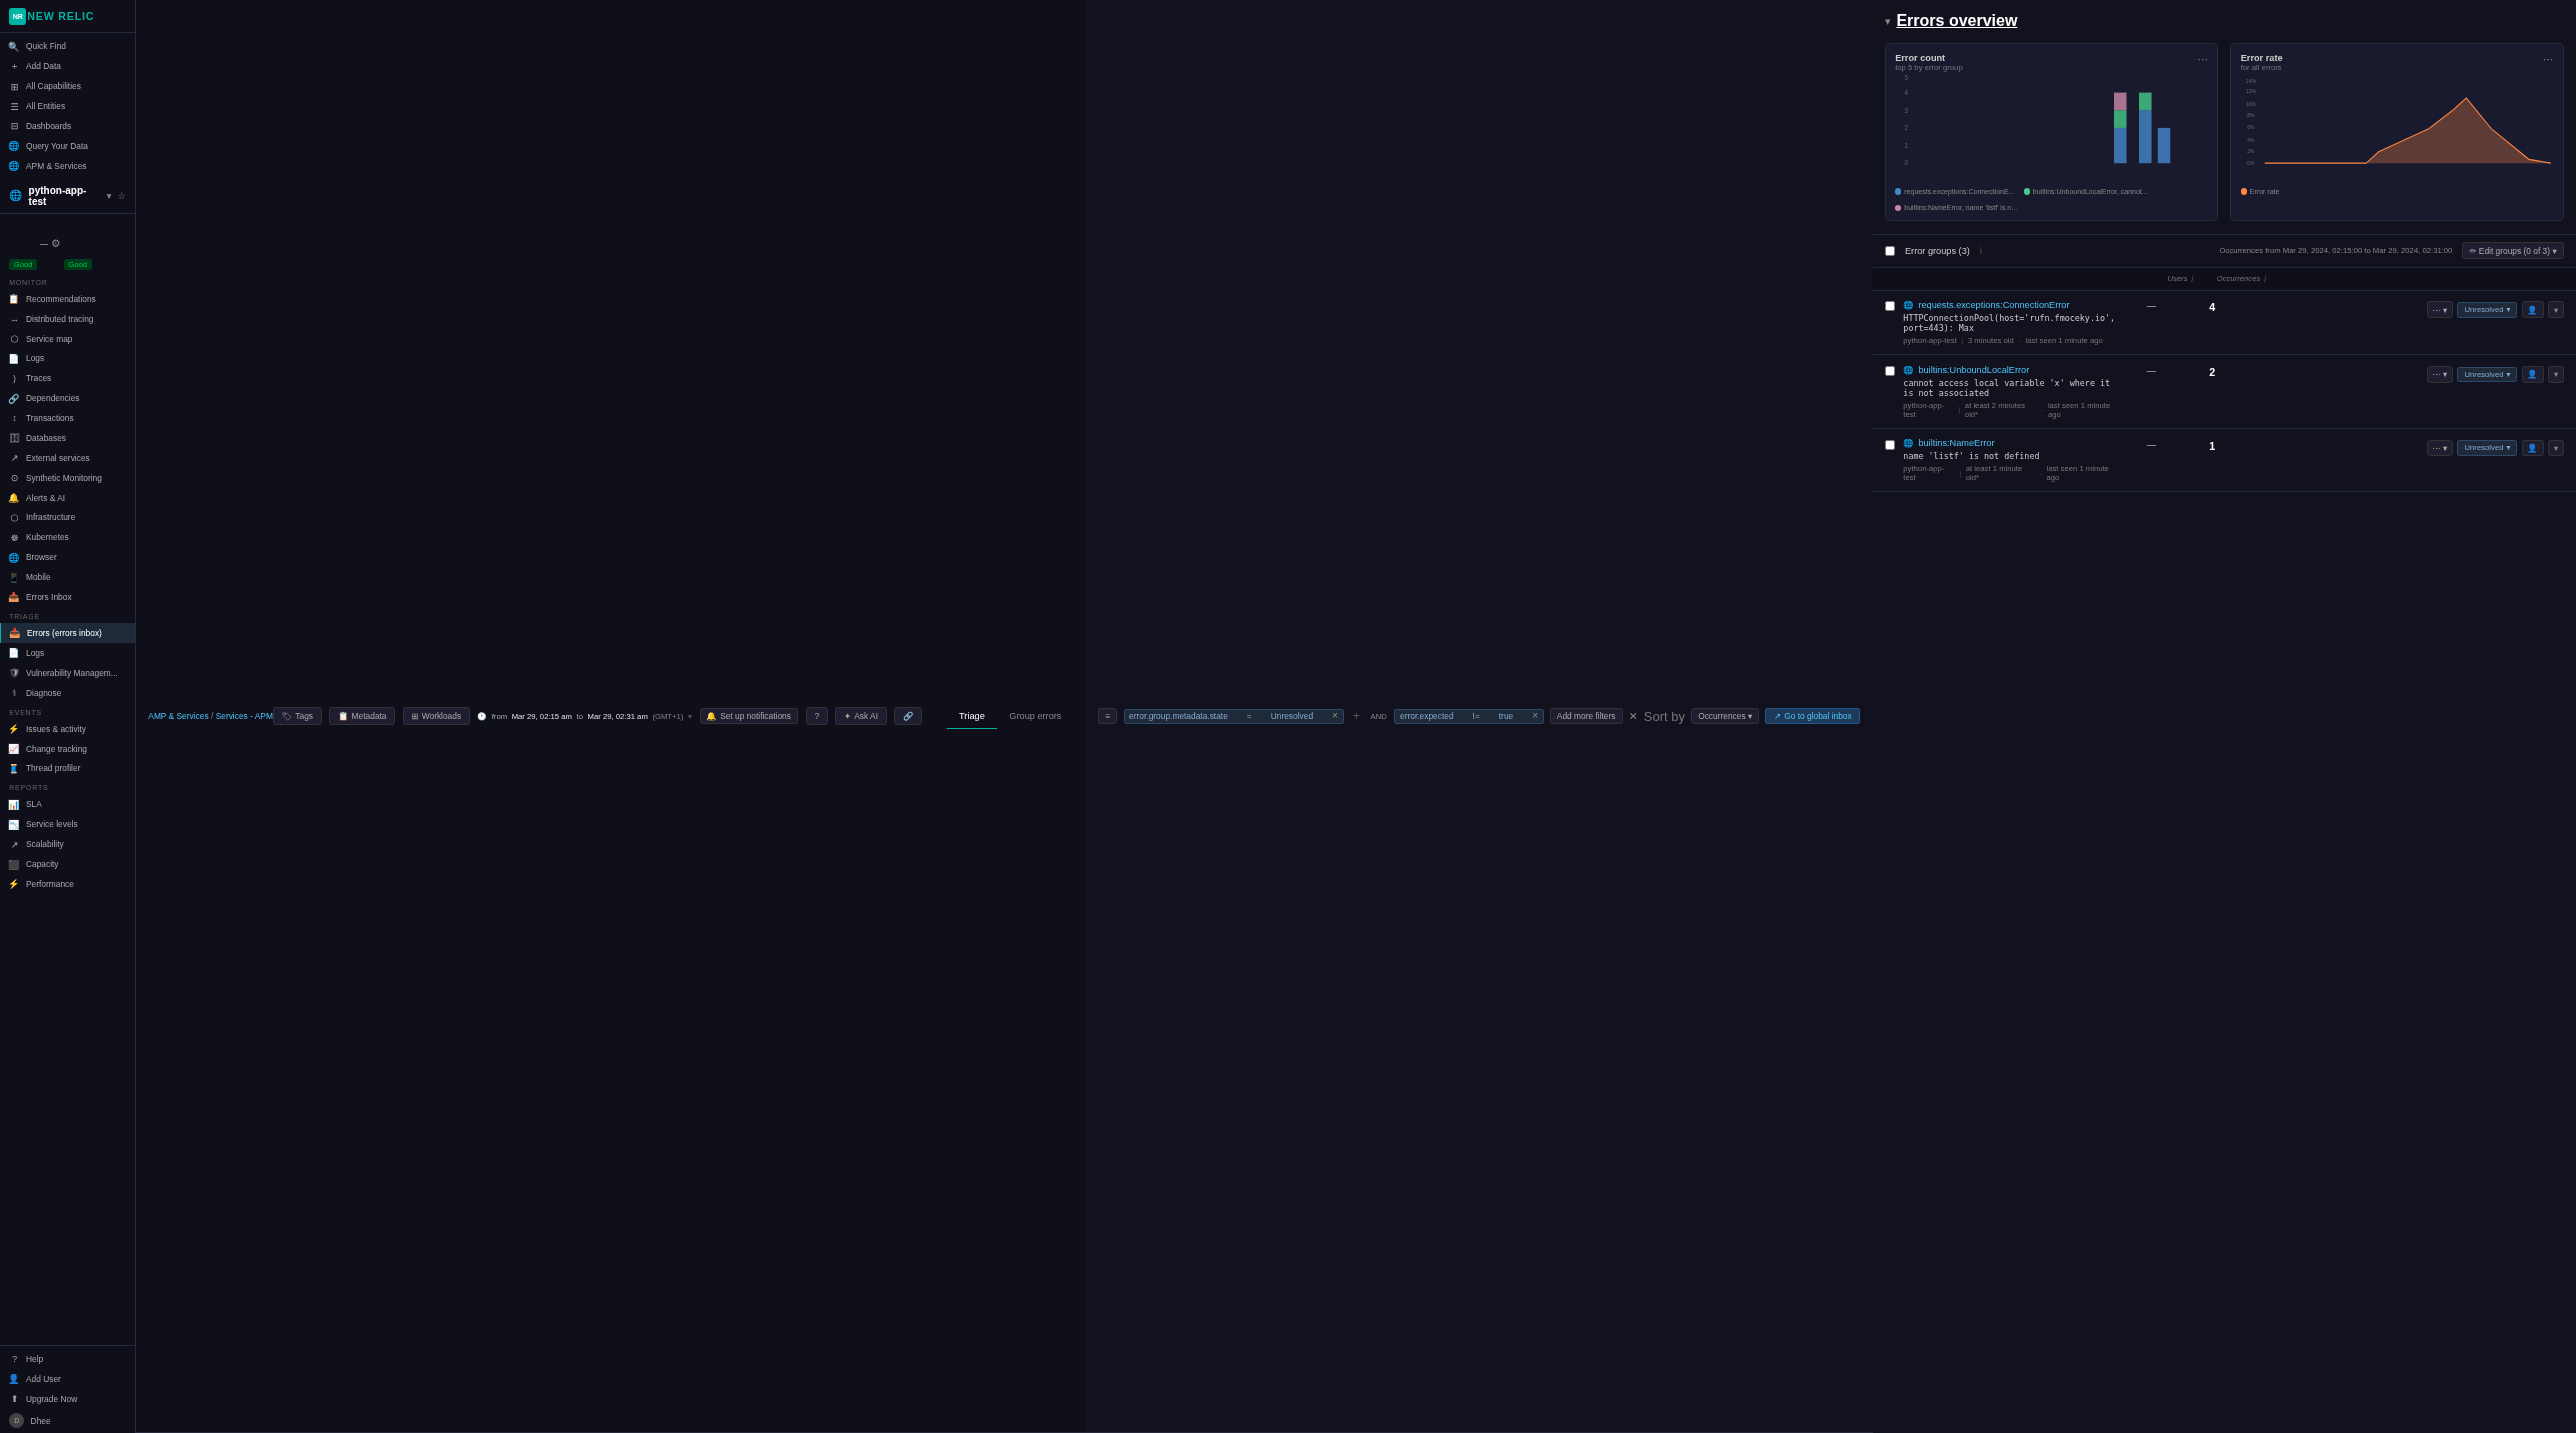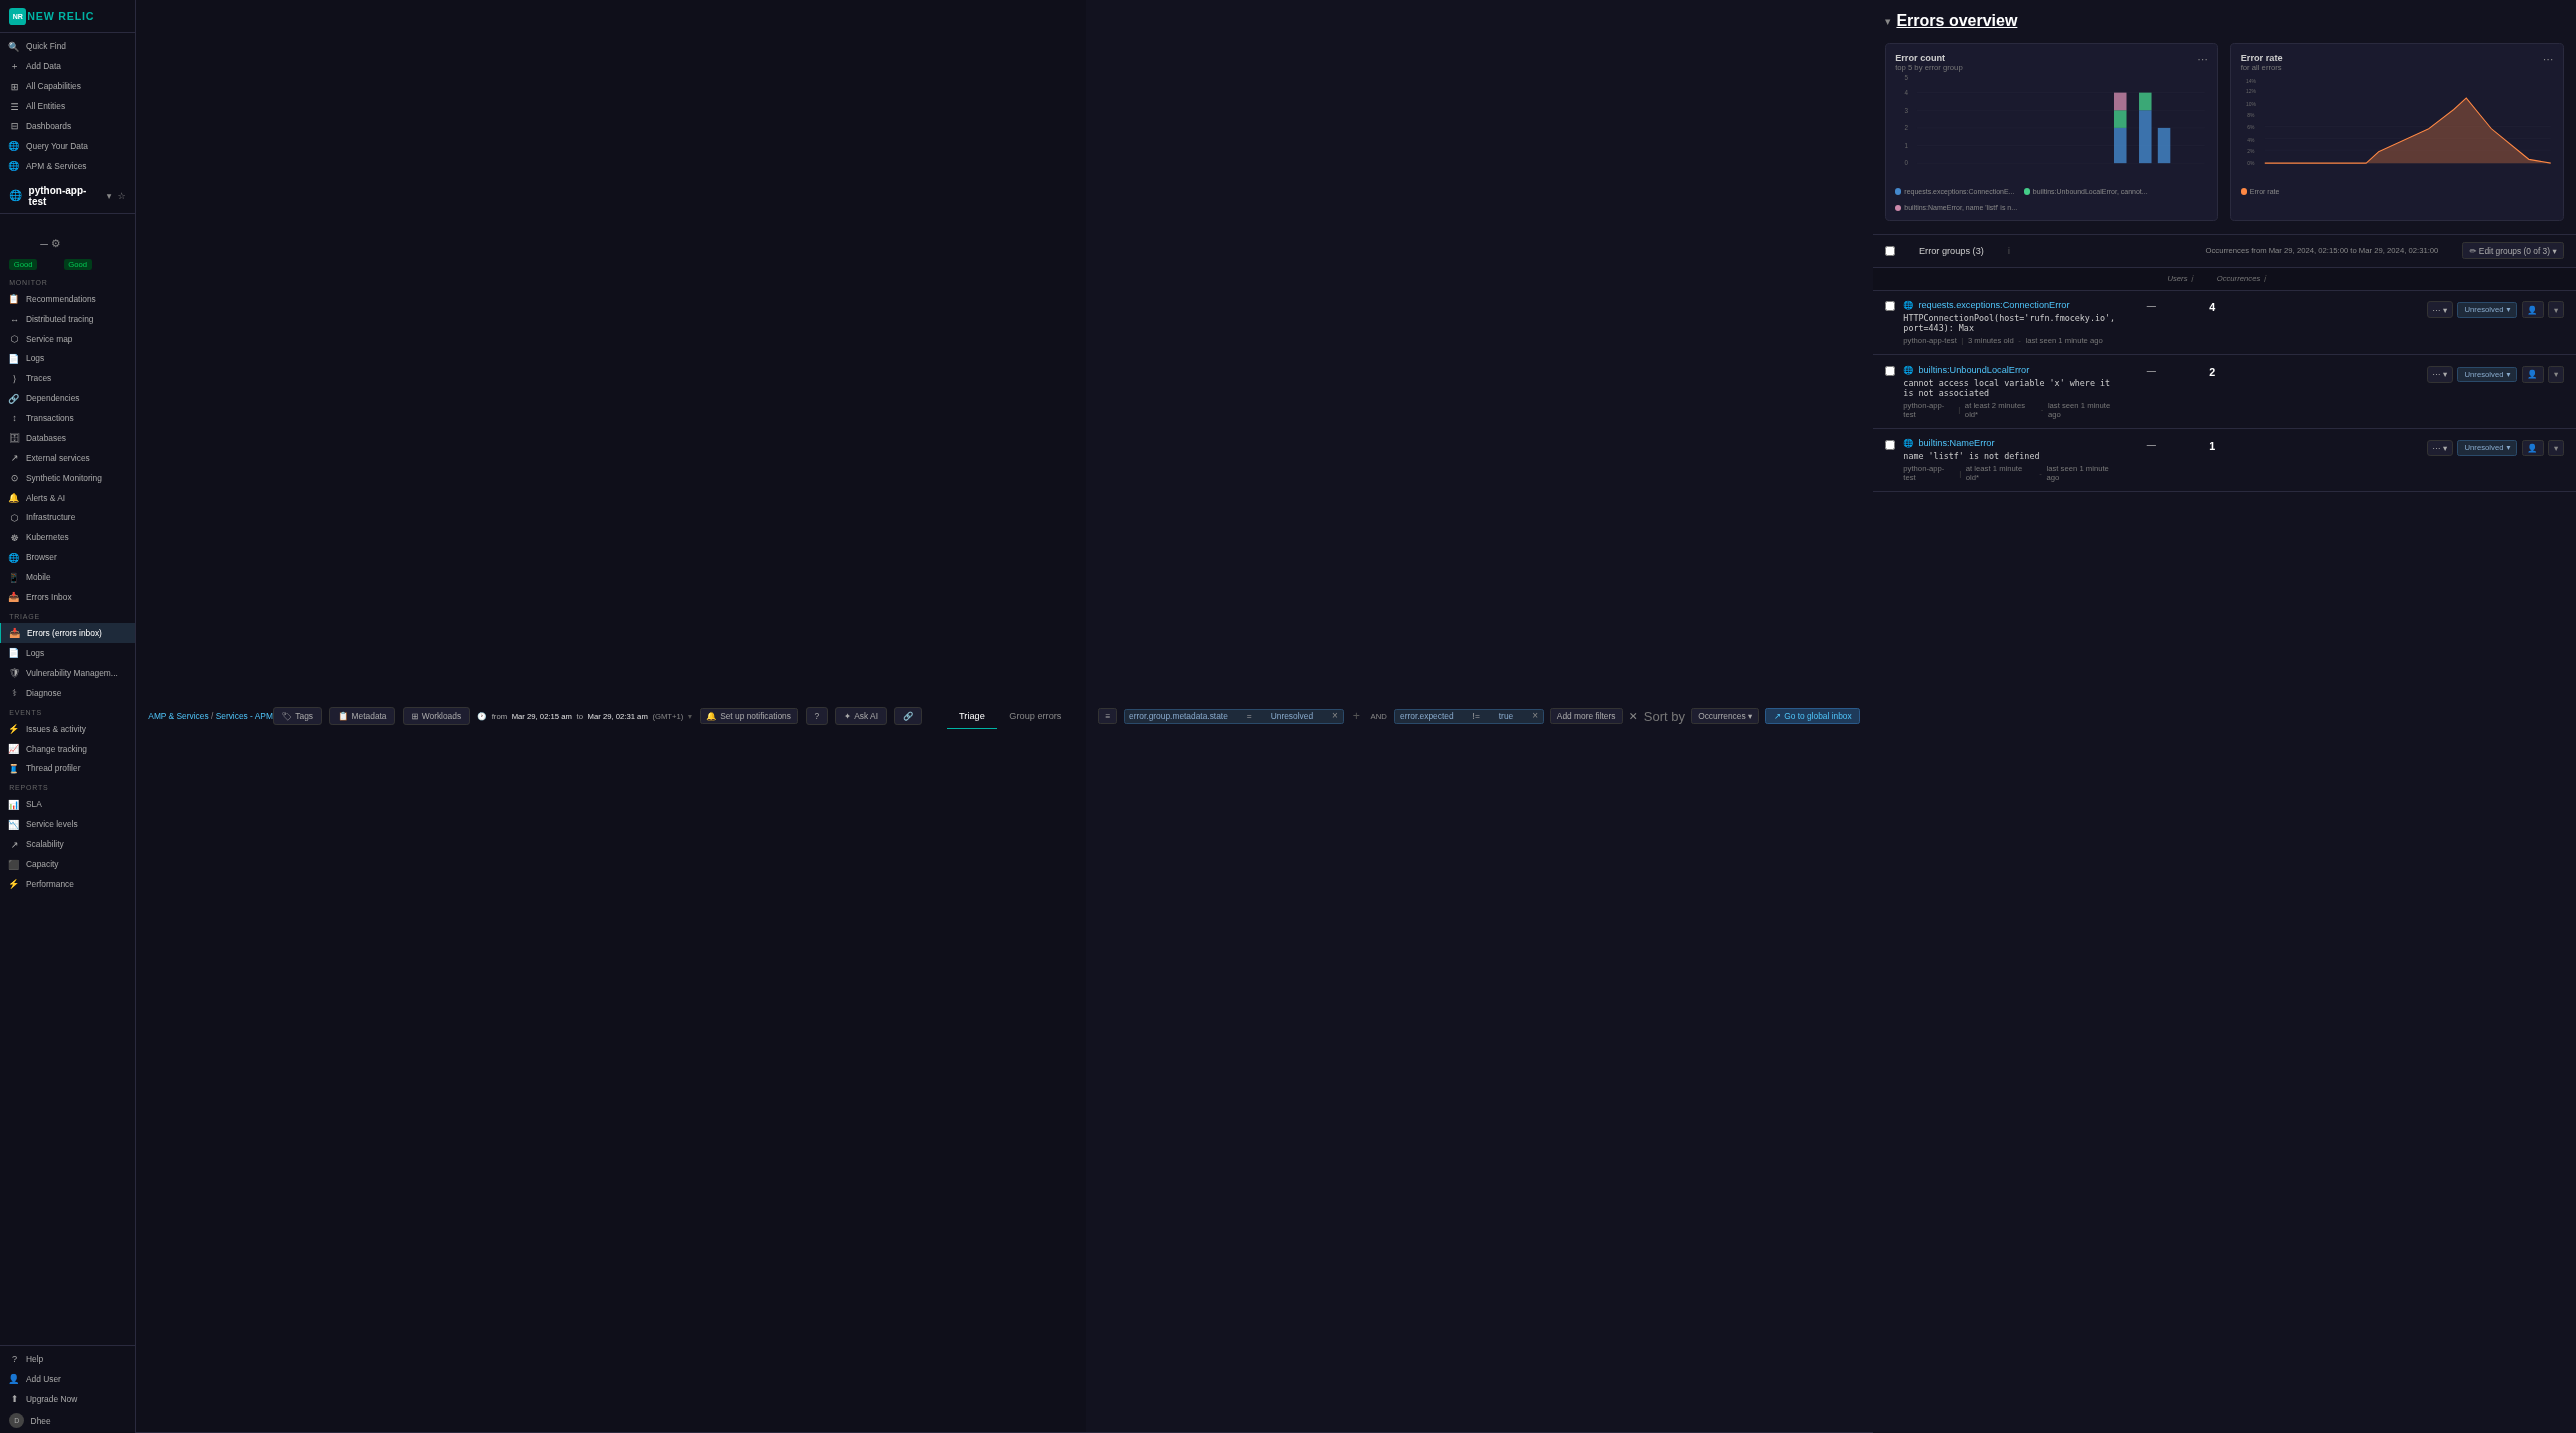--- a/index.html
+++ b/index.html
@@ -58,21 +58,21 @@
     .charts-row { display: flex; gap: 12.3px; }
     .chart-card { flex: 1; background: #1a1a2e; border: 0.8px solid #2a2a3e; border-radius: 4.6px; padding: 9.2px; position: relative; }
     .chart-card-header { display: flex; justify-content: space-between; align-items: flex-start; margin-bottom: 3.1px; }
     .chart-title { font-size: 9.2px; font-weight: 600; color: #ccc; }
     .chart-subtitle { font-size: 7.7px; color: #777; }
     .chart-menu { color: #888; cursor: pointer; font-size: 10.7px; }
     .chart-area { height: 107px; position: relative; overflow: hidden; }
     .chart-legend { display: flex; gap: 9.2px; flex-wrap: wrap; margin-top: 6.1px; }
     .legend-item { display: flex; align-items: center; gap: 3.1px; font-size: 7px; color: #888; }
     .legend-dot { width: 6.1px; height: 6.1px; border-radius: 50%; flex-shrink: 0; }
-    .error-groups-header { display: flex; align-items: center; padding: 7.7px 12.3px; border-bottom: 0.8px solid #2a2a3e; gap: 24px; }
+    .error-groups-header { display: flex; align-items: center; padding: 7.7px 12.3px; border-bottom: 0.8px solid #2a2a3e; gap: 10px; }
     .error-groups-title { font-size: 9.2px; color: #ccc; font-weight: 500; }
     .info-icon { color: #555; cursor: pointer; font-size: 9.2px; }
     .col-headers { display: flex; align-items: flex-start; padding: 4.6px 12.3px; border-bottom: 0.8px solid #2a2a3e; background: #0f0f1a; font-style: italic; }
     .col-check { width: 18.4px; flex-shrink: 0; }
     .col-error { flex: 1; font-size: 7.7px; color: #777; }
     .col-users { width: 61px; text-align: center; font-size: 7.7px; color: #777; display: flex; align-items: center; justify-content: center; gap: 3.1px; }
     .col-occurrences { width: 61px; text-align: center; font-size: 7.7px; color: #777; display: flex; align-items: center; justify-content: center; gap: 3.1px; }
     .col-time-range { width: 215px; font-size: 7.7px; color: #777; }
     .col-status { width: 77px; text-align: right; font-size: 7.7px; color: #777; }
 

